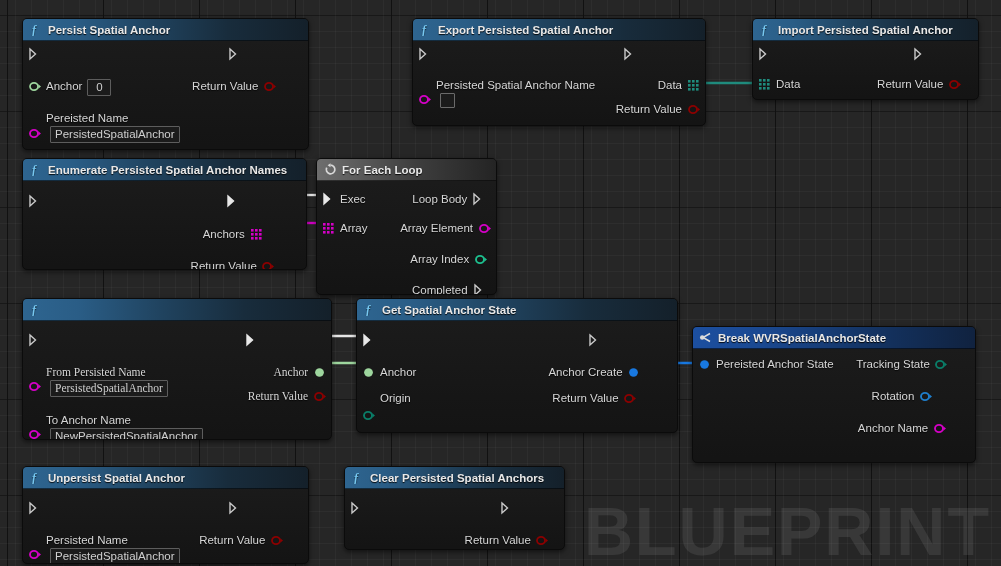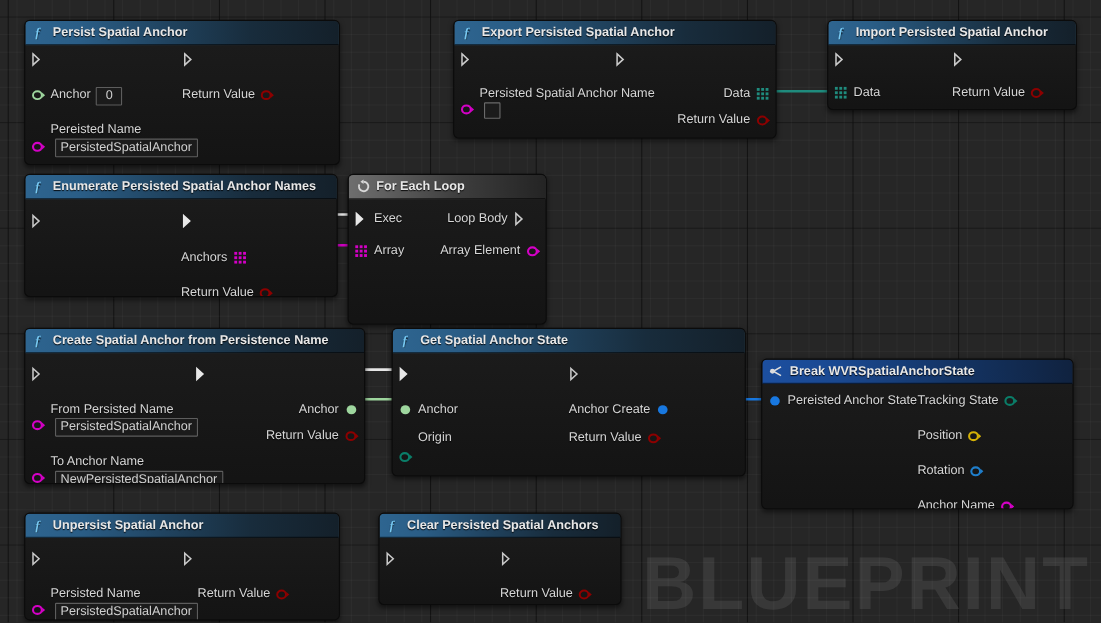--- a/index.html
+++ b/index.html
@@ -60,21 +60,21 @@
   .nhead.struct{background:linear-gradient(to right,#1c4fa0 0%,#1a4890 25%,#143566 60%,#10223f 100%);}
 
   .nicon{width:14px;height:14px;margin-right:5px;flex:0 0 auto;display:flex;align-items:center;justify-content:center;}
   .nicon svg{display:block;}
 
   .nbody{position:relative;padding:4px 0 6px;}
 
   
   .row{position:relative;display:flex;align-items:flex-start;min-height:18px;padding:2px 0;}
   .col-in{flex:1;display:flex;align-items:flex-start;padding-left:5px;gap:5px;}
-  .col-out{flex:1;display:flex;align-items:flex-start;justify-content:flex-start;padding-right:5px;gap:5px;}
+  .col-out{flex:1;display:flex;align-items:flex-start;justify-content:center;padding-right:5px;gap:5px;}
   .plabel{font-size:11.5px;color:#d6d6d6;line-height:14px;white-space:nowrap;text-shadow:0 1px 1px rgba(0,0,0,.8);}
 
   
   .pin{flex:0 0 auto;width:13px;height:14px;display:flex;align-items:center;justify-content:center;margin-top:0px;}
   .pin svg{display:block;overflow:visible;}
 
   
   .vfield{
     display:inline-block;
     background:#1b1b1b;
@@ -434,52 +434,74 @@
           <div class="col-out">
             <span class="plabel">Array Element</span>
             <span class="pin">
               <svg width="12" height="11" viewBox="0 0 12 11">
                   <ellipse cx="5" cy="5.5" rx="4" ry="3.6" fill="none" stroke="#d400c6" stroke-width="1.9"></ellipse>
                   <path d="M9.3 3.2 L12 5.5 L9.3 7.8 Z" fill="#d400c6"></path>
                 </svg>
             </span>
           </div>
         </div>
+        <div class="row" style="margin-top:9px;">
+          <div class="col-in"></div>
+          <div class="col-out">
+            <span class="plabel">Array Index</span>
+            <span class="pin">
+              <svg width="12" height="11" viewBox="0 0 12 11">
+                  <ellipse cx="5" cy="5.5" rx="4" ry="3.6" fill="none" stroke="#1dbf8e" stroke-width="1.9"></ellipse>
+                  <path d="M9.3 3.2 L12 5.5 L9.3 7.8 Z" fill="#1dbf8e"></path>
+                </svg>
+            </span>
+          </div>
+        </div>
+        <div class="row" style="margin-top:9px;">
+          <div class="col-in"></div>
+          <div class="col-out">
+            <span class="plabel">Completed</span>
+            <span class="pin">
+              <svg width="11" height="12" viewBox="0 0 11 12">
+                  <path d="M1 1 L6.5 6 L1 11 Z" fill="none" stroke="#c9c9c9" stroke-width="1.4"></path>
+                </svg>
+            </span>
+          </div>
+        </div>
       </div>
     </div>
   </div>
 
   <div class="node" style="left:22px;top:298px;width:308px;height:140px;">
     <div class="node-inner">
       <div class="nhead fn">
         <span class="nicon">
           <svg width="11" height="13" viewBox="0 0 11 13">
               <text x="1" y="11" font-family="Liberation Serif, serif" font-style="italic" font-size="12" fill="#76c8f2">f</text>
             </svg>
         </span>
-        <span>Create Spatial Anchor from Persistence Name</span>
       </div>
       <div class="nbody">
         <div class="row" style="margin-top:6px;">
           <div class="col-in">
             <span class="pin">
               <svg width="11" height="12" viewBox="0 0 11 12">
                   <path d="M1 1 L6.5 6 L1 11 Z" fill="none" stroke="#c9c9c9" stroke-width="1.4"></path>
                 </svg>
             </span>
           </div>
           <div class="col-out">
             <span class="pin">
               <svg width="11" height="12" viewBox="0 0 11 12">
                   <path d="M1 1 L6.5 6 L1 11 Z" fill="#e8e8e8" stroke="#e8e8e8" stroke-width="1.4"></path>
                 </svg>
             </span>
           </div>
         </div>
-        <div class="row" style="margin-top:10px;">
+        <div class="row" style="margin-top:10px;font-family:Liberation Serif, serif;">
           <div class="col-in" style="align-items:flex-start;">
             <span class="pin" style="margin-top:14px;">
               <svg width="12" height="11" viewBox="0 0 12 11">
                   <ellipse cx="5" cy="5.5" rx="4" ry="3.6" fill="none" stroke="#d400c6" stroke-width="1.9"></ellipse>
                   <path d="M9.3 3.2 L12 5.5 L9.3 7.8 Z" fill="#d400c6"></path>
                 </svg>
             </span>
             <span class="wrapstack">
               <span class="plabel">From Persisted Name</span>
               <span class="vfield" style="margin-left:4px;">PersistedSpatialAnchor</span>
@@ -622,32 +644,20 @@
               <svg width="12" height="11" viewBox="0 0 12 11">
                   <ellipse cx="5" cy="5.5" rx="4" ry="3.6" fill="none" stroke="#0a7d68" stroke-width="1.9"></ellipse>
                   <path d="M9.3 3.2 L12 5.5 L9.3 7.8 Z" fill="#0a7d68"></path>
                 </svg>
             </span>
           </div>
         </div>
         <div class="row" style="margin-top:10px;">
           <div class="col-in"></div>
           <div class="col-out">
-            <span class="plabel">Position</span>
-            <span class="pin">
-              <svg width="12" height="11" viewBox="0 0 12 11">
-                  <ellipse cx="5" cy="5.5" rx="4" ry="3.6" fill="none" stroke="#d4b106" stroke-width="1.9"></ellipse>
-                  <path d="M9.3 3.2 L12 5.5 L9.3 7.8 Z" fill="#d4b106"></path>
-                </svg>
-            </span>
-          </div>
-        </div>
-        <div class="row" style="margin-top:10px;">
-          <div class="col-in"></div>
-          <div class="col-out">
             <span class="plabel">Rotation</span>
             <span class="pin">
               <svg width="12" height="11" viewBox="0 0 12 11">
                   <ellipse cx="5" cy="5.5" rx="4" ry="3.6" fill="none" stroke="#1f7ecb" stroke-width="1.9"></ellipse>
                   <path d="M9.3 3.2 L12 5.5 L9.3 7.8 Z" fill="#1f7ecb"></path>
                 </svg>
             </span>
           </div>
         </div>
         <div class="row" style="margin-top:10px;">

